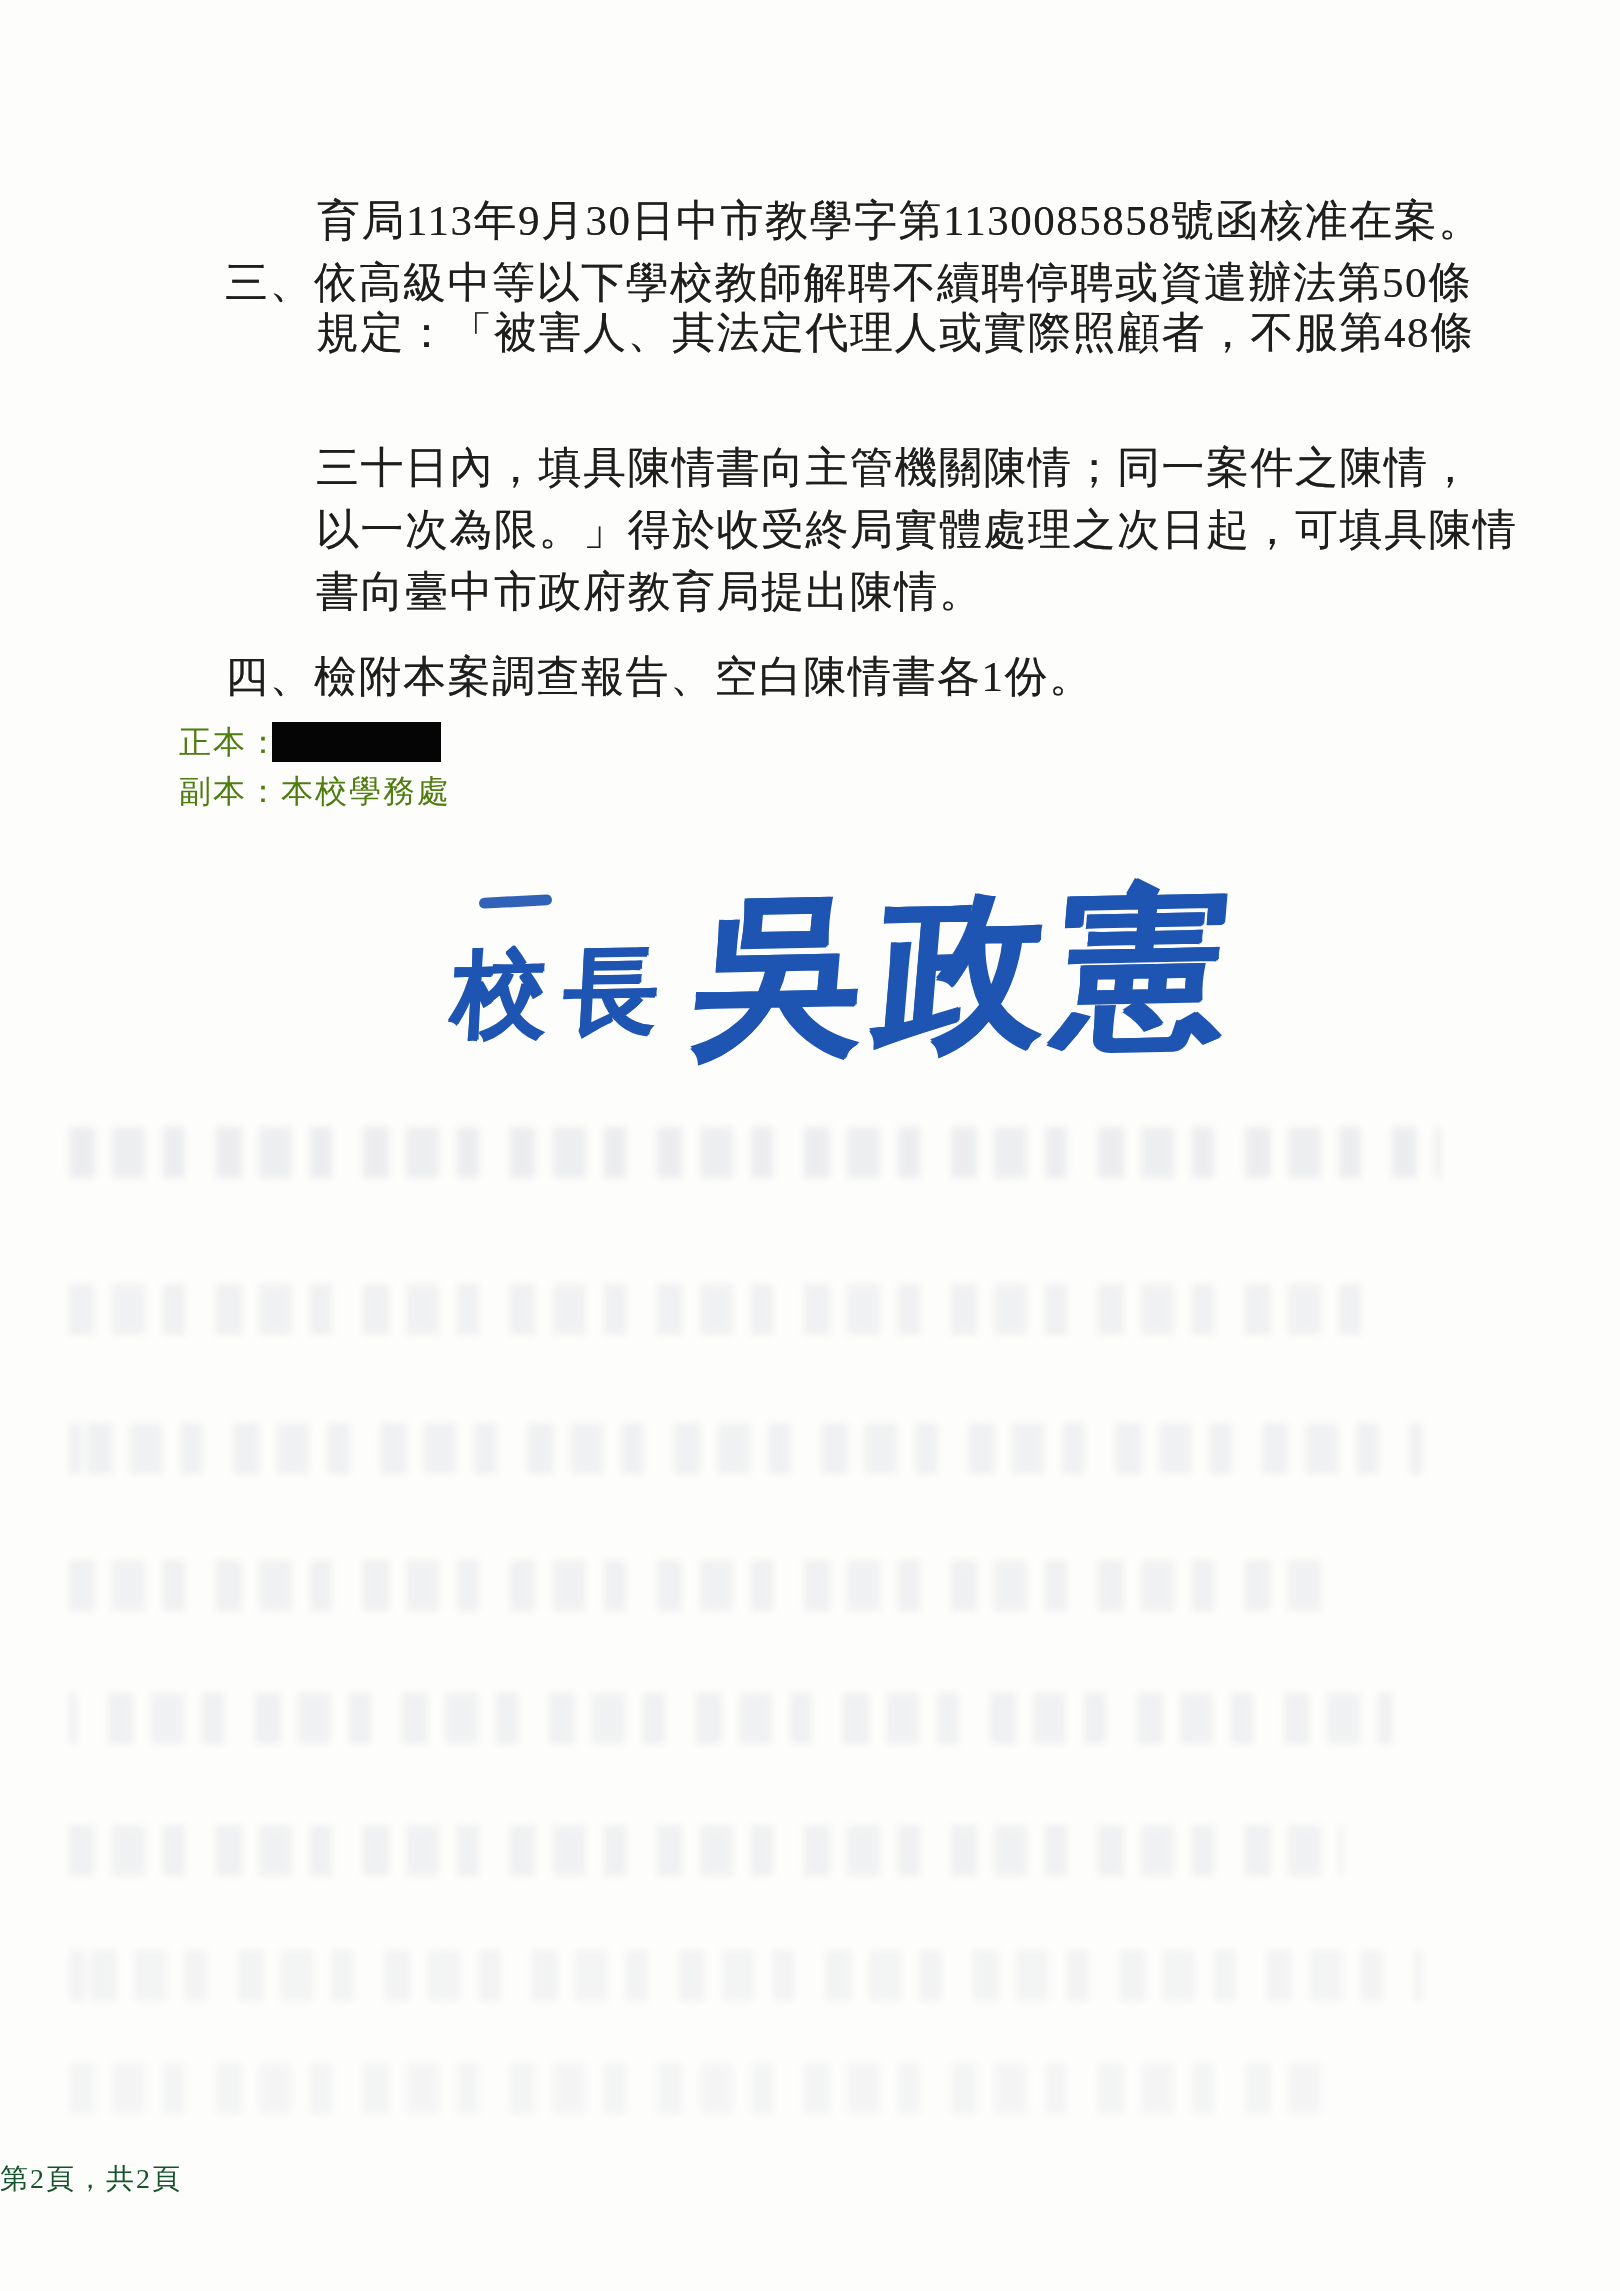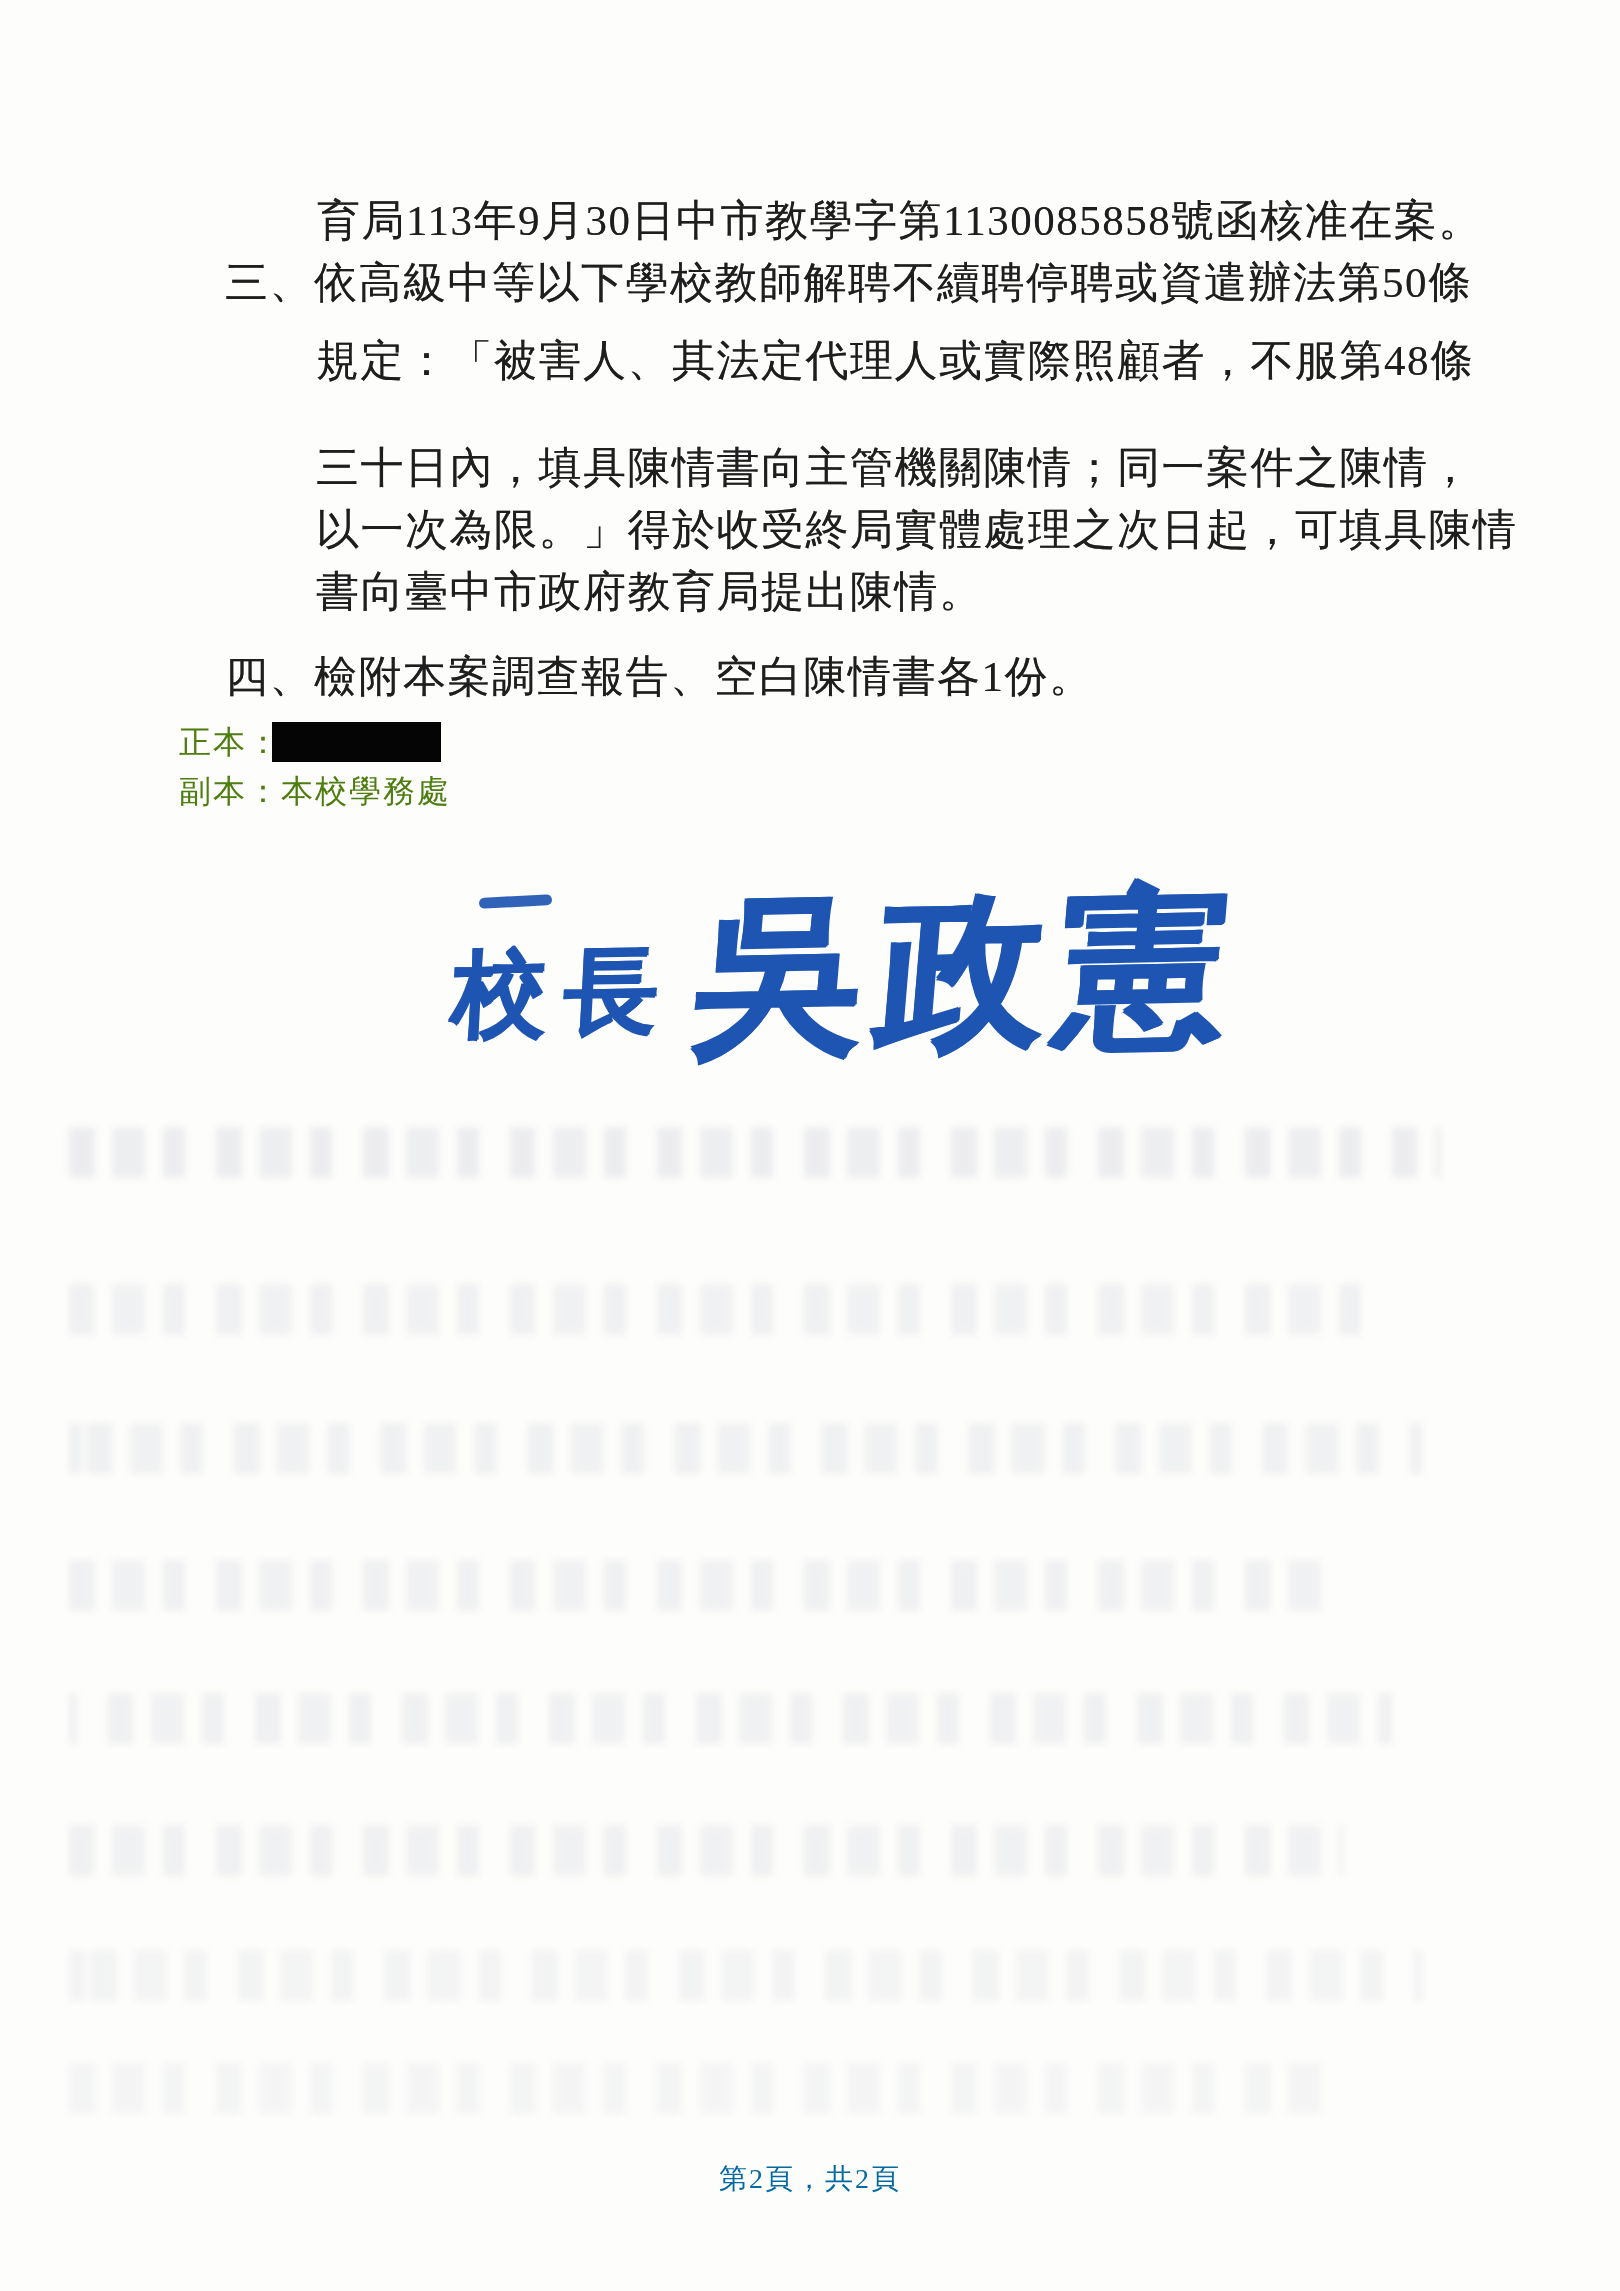--- a/index.html
+++ b/index.html
@@ -16,21 +16,21 @@
   .bodyline{
     position:absolute;
     font-size:43px;
     letter-spacing:1.5px;
     white-space:nowrap;
     color:#1e1e1e;
     text-shadow:0 0 0.5px rgba(0,0,0,.55);
   }
   .ln1{left:317px;top:192px;}
   .ln2{left:225px;top:254px;}
-  .ln3{left:316px;top:332px;}
+  .ln3{left:316px;top:304px;}
   .ln4{left:316px;top:377px;}
   .ln5{left:316px;top:439px;}
   .ln6{left:316px;top:501px;}
   .ln7{left:316px;top:563px;}
   .ln8{left:225px;top:648px;text-align:center;}
   
   .dist{
     position:absolute;
     font-size:32px;
     letter-spacing:2px;
@@ -87,24 +87,23 @@
   .g3{left:69px;top:1423px;width:1353px;background-position:17.6px 0;}
   .g4{left:69px;top:1560px;width:1264px;}
   .g5{left:69px;top:1693px;width:1323px;background-position:39px 0;}
   .g6{left:69px;top:1825px;width:1274px;}
   .g7{left:69px;top:1950px;width:1353px;background-position:21.6px 0;opacity:.08;}
   .g8{left:69px;top:2063px;width:1264px;opacity:.07;}
   
   .footer{
     position:absolute;
     left:0;right:0;top:2160px;
-    text-align:center;
     font-size:28px;
     letter-spacing:2px;
-    color:#0369a1;
+    color:#14532d;
   }
 </style>
 </head>
 <body>
 
 <div class="page">
 
   <div class="bodyline ln1">育局113年9月30日中市教學字第1130085858號函核准在案。</div>
   <div class="bodyline ln2">三、依高級中等以下學校教師解聘不續聘停聘或資遣辦法第50條</div>
   <div class="bodyline ln3">規定：「被害人、其法定代理人或實際照顧者，不服第48條</div>

